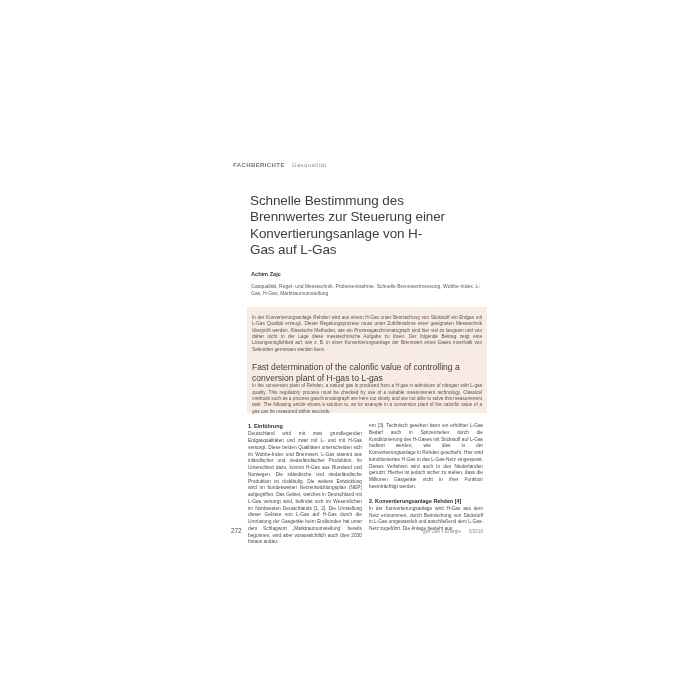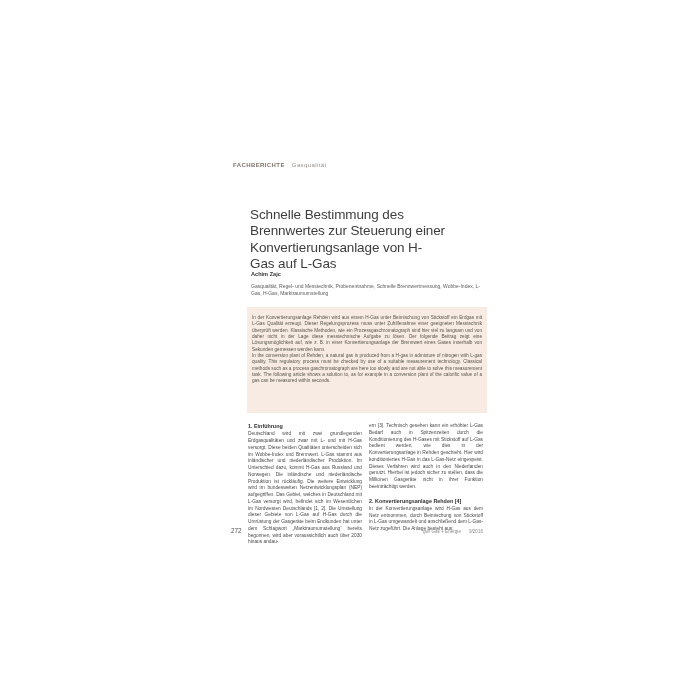--- a/index.html
+++ b/index.html
@@ -8,21 +8,21 @@
     font-family:"Liberation Sans", sans-serif;color:#3c3c3c;
     -webkit-font-smoothing:antialiased;
   }
   .abs{position:absolute;}
   
   .runhead{left:233px;top:162px;font-size:6px;letter-spacing:0.4px;}
   .runhead .section{color:#7d746c;font-weight:bold;}
   .runhead .topic{color:#9a918a;margin-left:7px;font-weight:normal;}
   
   .title{
-    left:250px;top:207px;width:195px;
+    left:250px;top:193px;width:195px;
     font-size:13.5px;line-height:16.3px;color:#3d3d3d;font-weight:400;
     letter-spacing:-0.1px;
   }
   .author{left:251px;top:271px;font-size:5.6px;font-weight:bold;color:#333;}
   .keywords{
     left:251px;top:283px;width:232px;
     font-size:5px;line-height:6.6px;color:#5c5c5c;
   }
   
   .abstract-box{
@@ -62,20 +62,21 @@
 </div>
 
 <h1 class="abs title" style="margin:0;">Schnelle Bestimmung des Brennwertes zur Steuerung einer Konvertierungsanlage von H-Gas auf L-Gas</h1>
 
 <div class="abs author">Achim Zajc</div>
 
 <div class="abs keywords">Gasqualität, Regel- und Messtechnik, Probenentnahme, Schnelle Brennwertmessung, Wobbe-Index, L-Gas, H-Gas, Marktraumumstellung</div>
 
 <div class="abs abstract-box" style="background: rgb(247, 235, 227);">
   <p class="abstract-de para">In der Konvertierungsanlage Rehden wird aus einem H-Gas unter Beimischung von Stickstoff ein Erdgas mit L-Gas Qualität erzeugt. Dieser Regelungsprozess muss unter Zuhilfenahme einer geeigneten Messtechnik überprüft werden. Klassische Methoden, wie ein Prozessgaschromatograph sind hier viel zu langsam und von daher nicht in der Lage diese messtechnische Aufgabe zu lösen. Der folgende Beitrag zeigt eine Lösungsmöglichkeit auf, wie z. B. in einer Konvertierungsanlage der Brennwert eines Gases innerhalb von Sekunden gemessen werden kann.</p>
+  <h2 class="abstract-en-title" style="margin-bottom:0;font-weight:400;">Fast determination of the calorific value of controlling a conversion plant of H-gas to L-gas</h2>
   <p class="abstract-en para">In the conversion plant of Rehden, a natural gas is produced from a H-gas in admixture of nitrogen with L-gas quality. This regulatory process must be checked by use of a suitable measurement technology. Classical methods such as a process gaschromatograph are here too slowly and are not able to solve this measurement task. The following article shows a solution to, as for example in a conversion plant of the calorific value of a gas can be measured within seconds.</p>
 </div>
 
 <div class="abs col col1">
   <h3 class="col-heading">1. Einführung</h3>
   <p class="para">Deutschland wird mit zwei grundlegenden Erdgasqualitäten und zwar mit L- und mit H-Gas versorgt. Diese beiden Qualitäten unterscheiden sich im Wobbe-Index und Brennwert. L-Gas stammt aus inländischer und niederländischer Produktion. Im Unterschied dazu, kommt H-Gas aus Russland und Norwegen. Die inländische und niederländische Produktion ist rückläufig. Die weitere Entwicklung wird im bundesweiten Netzentwicklungsplan (NEP) aufgegriffen. Das Gebiet, welches in Deutschland mit L-Gas versorgt wird, befindet sich im Wesentlichen im Nordwesten Deutschlands [1, 2]. Die Umstellung dieser Gebiete von L-Gas auf H-Gas durch die Umrüstung der Gasgeräte beim Endkunden hat unter dem Schlagwort „Marktraumumstellung“ bereits begonnen, wird aber voraussichtlich auch über 2030 hinaus andau-</p>
 </div>
 
 <div class="abs col col2">
   <p class="para">ern [3]. Technisch gesehen kann ein erhöhter L-Gas Bedarf auch in Spitzenzeiten durch die Konditionierung des H-Gases mit Stickstoff auf L-Gas bedient werden, wie dies in der Konvertierungsanlage in Rehden geschieht. Hier wird konditioniertes H-Gas in das L-Gas-Netz eingespeist. Dieses Verfahren wird auch in den Niederlanden genutzt. Hierbei ist jedoch sicher zu stellen, dass die Millionen Gasgeräte nicht in ihrer Funktion beeinträchtigt werden.</p>

